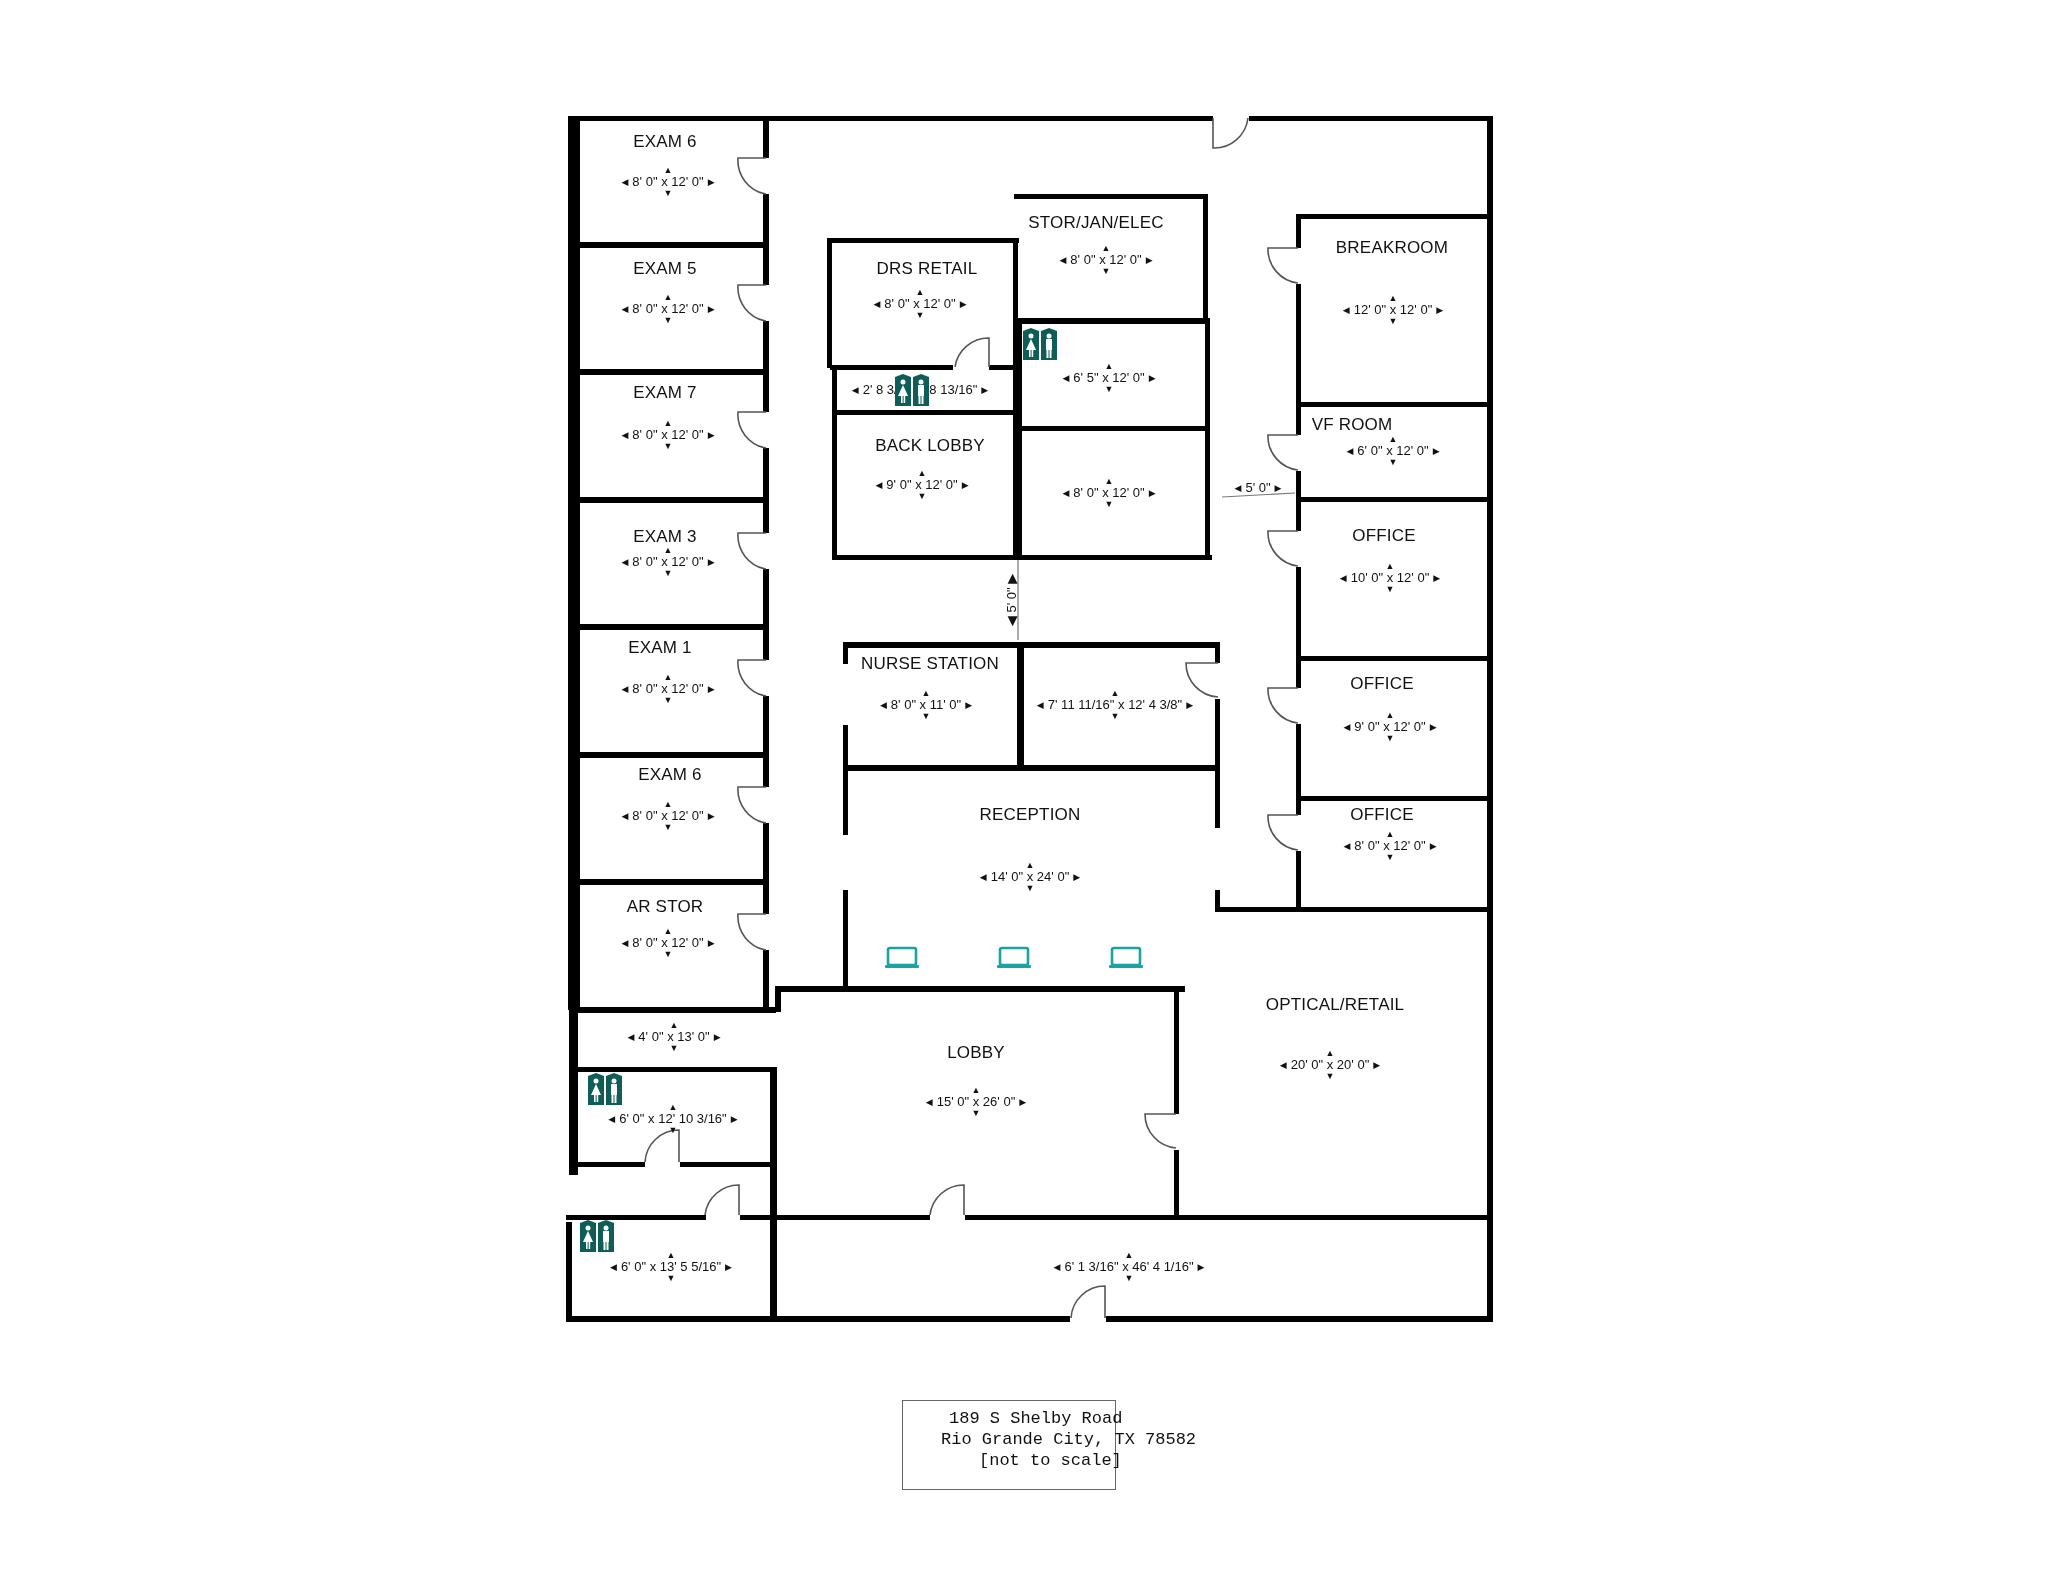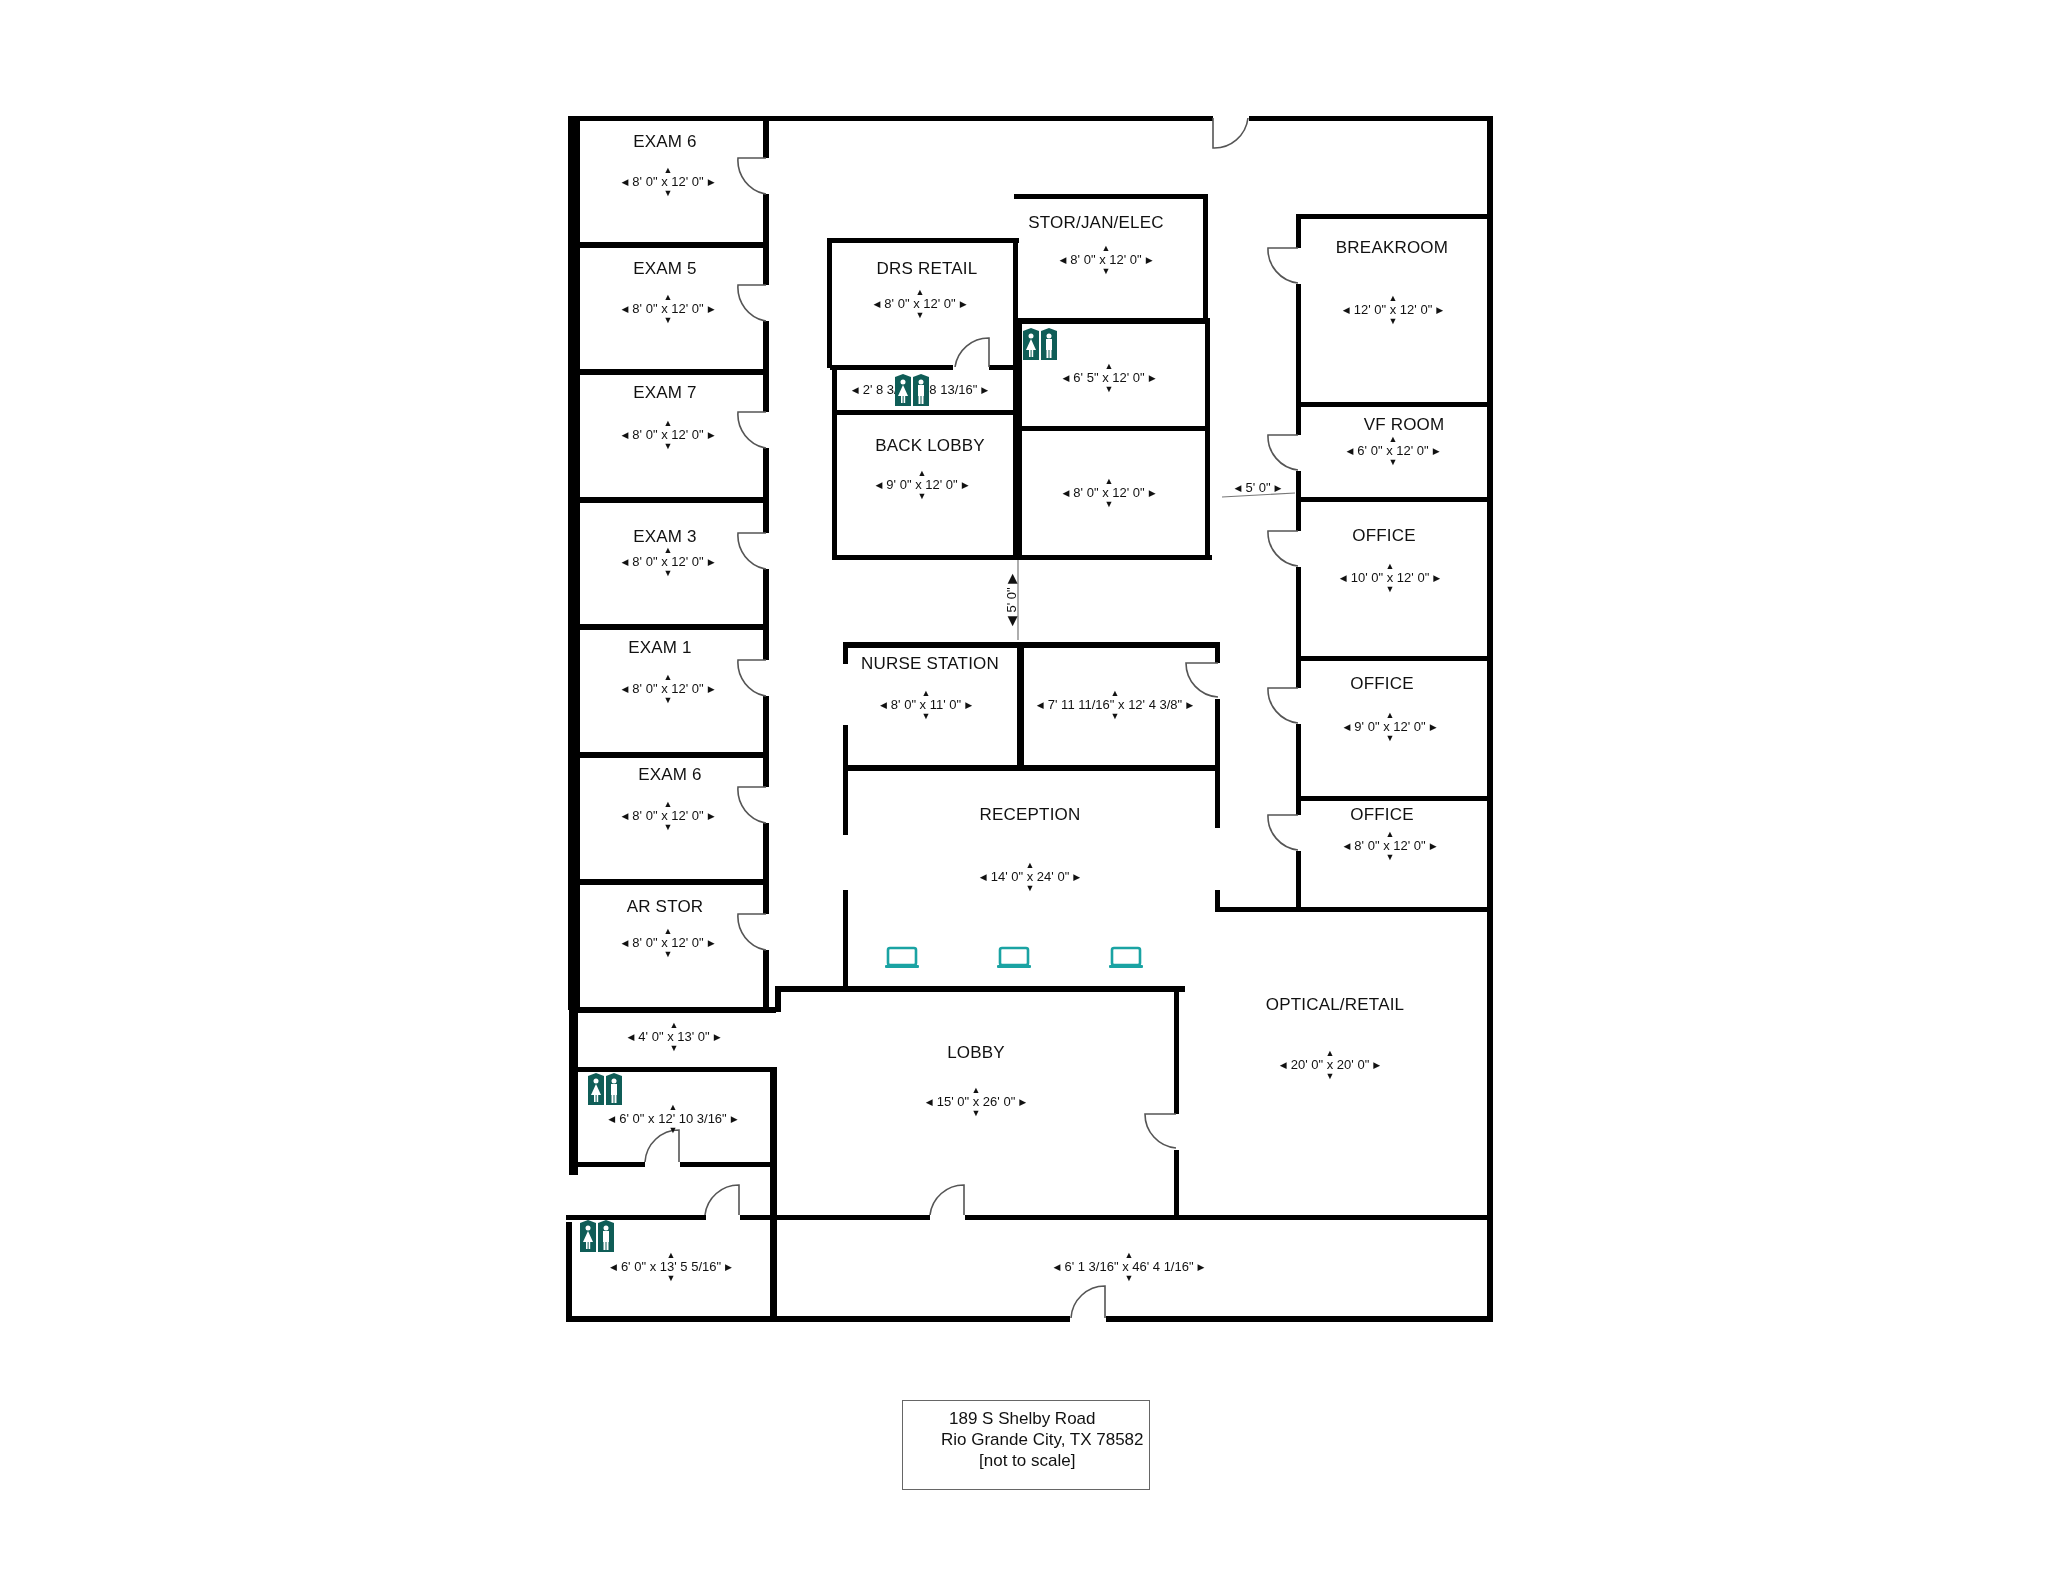--- a/index.html
+++ b/index.html
@@ -8,21 +8,21 @@
   .wall { fill:#000; }
   .door-arc { fill:none; stroke:#555; stroke-width:1.6; }
   .door-gap { fill:#fff; }
   .room-label { position:absolute; transform:translate(-50%,-50%); font-size:17px; white-space:nowrap; letter-spacing:0.2px; }
   .dim { position:absolute; transform:translate(-50%,-50%); font-size:13px; white-space:nowrap; display:flex; flex-direction:column; align-items:center; line-height:13px; }
   .dim .row { display:flex; align-items:center; gap:4px; }
   .dim .tri { font-size:9px; line-height:10px; }
   .dim-v { position:absolute; font-size:13px; white-space:nowrap; transform:translate(-50%,-50%) rotate(-90deg); }
   .restroom { position:absolute; width:34px; height:32px; }
   .laptop { position:absolute; width:36px; height:24px; }
-  .address-box { position:absolute; left:902px; top:1400px; width:248px; height:90px; border:1.5px solid #666; box-sizing:border-box; }
+  .address-box { position:absolute; left:902px; top:1400px; width:214px; height:90px; border:1.5px solid #666; box-sizing:border-box;font-family:Liberation Mono, monospace; }
   .addr-line { position:absolute; font-size:17px; white-space:nowrap; }
 </style>
 </head>
 <body>
 
 <svg id="plan" viewBox="0 0 2048 1583" xmlns="http://www.w3.org/2000/svg">
 
   <g>
     <rect class="wall" x="568" y="116" width="924" height="5"></rect>
     <rect class="wall" x="568" y="116" width="12" height="894"></rect>
@@ -282,21 +282,21 @@
 <div class="dim" style="left:1393px;top:309px">
     <span class="tri">▲</span>
     <div class="row">
       <span class="tri">◀</span>
       <span>12' 0" x 12' 0"</span>
       <span class="tri">▶</span>
     </div>
     <span class="tri">▼</span>
   </div>
 
-<div class="room-label" style="left:1404px;top:425px">VF ROOM</div>
+<div class="room-label" style="left:1352px;top:425px">VF ROOM</div>
 <div class="dim" style="left:1393px;top:450px">
     <span class="tri">▲</span>
     <div class="row">
       <span class="tri">◀</span>
       <span>6' 0" x 12' 0"</span>
       <span class="tri">▶</span>
     </div>
     <span class="tri">▼</span>
   </div>
 

